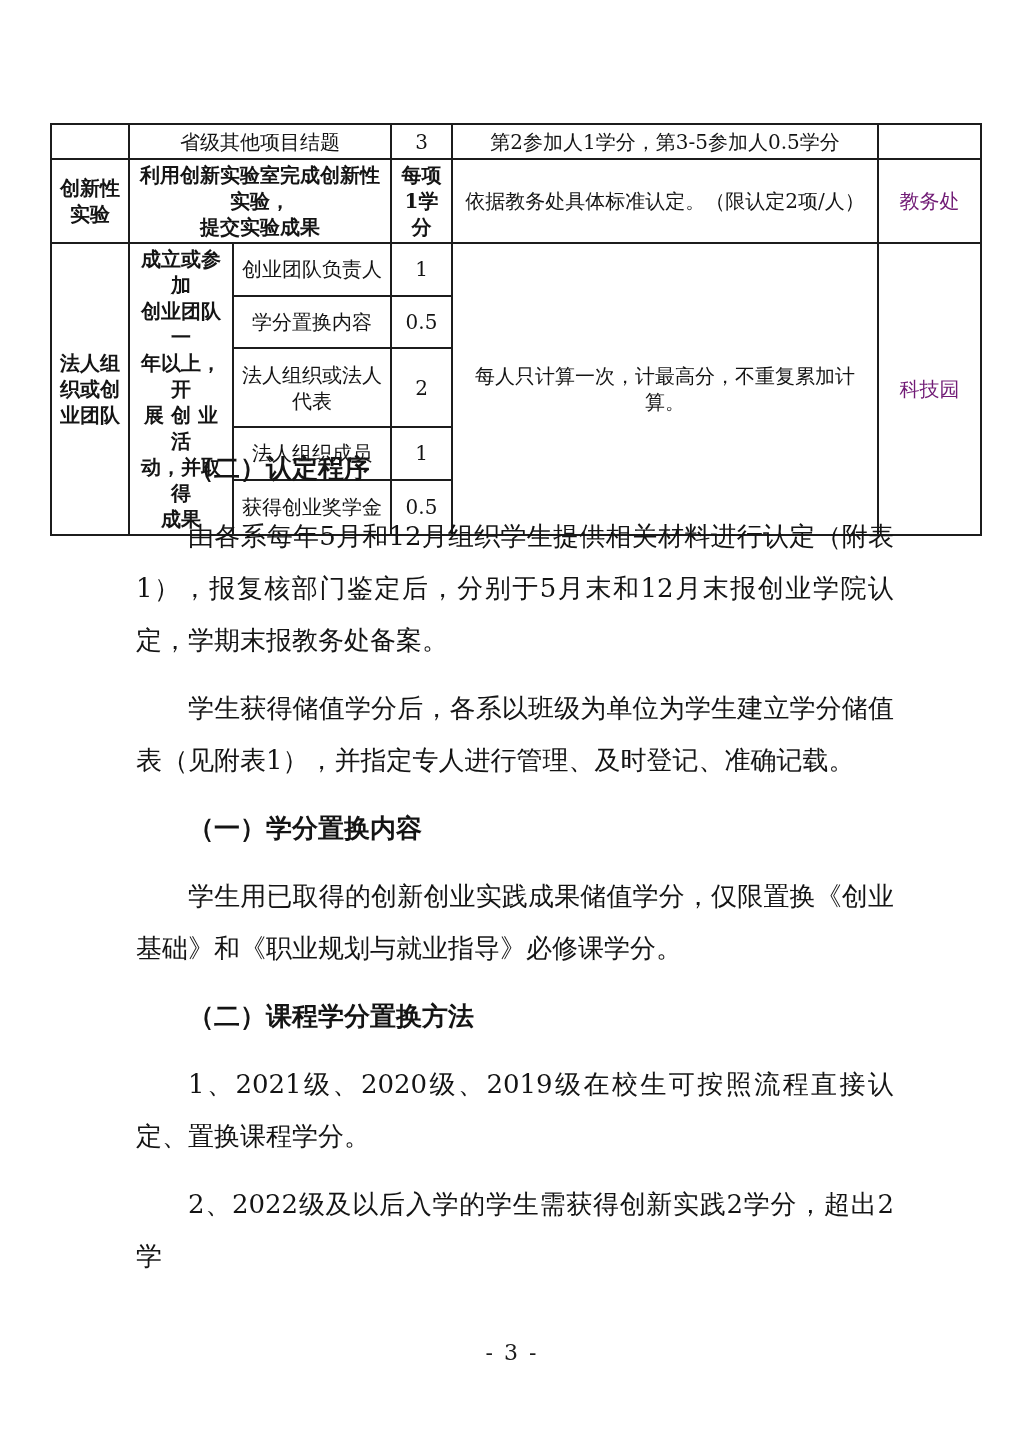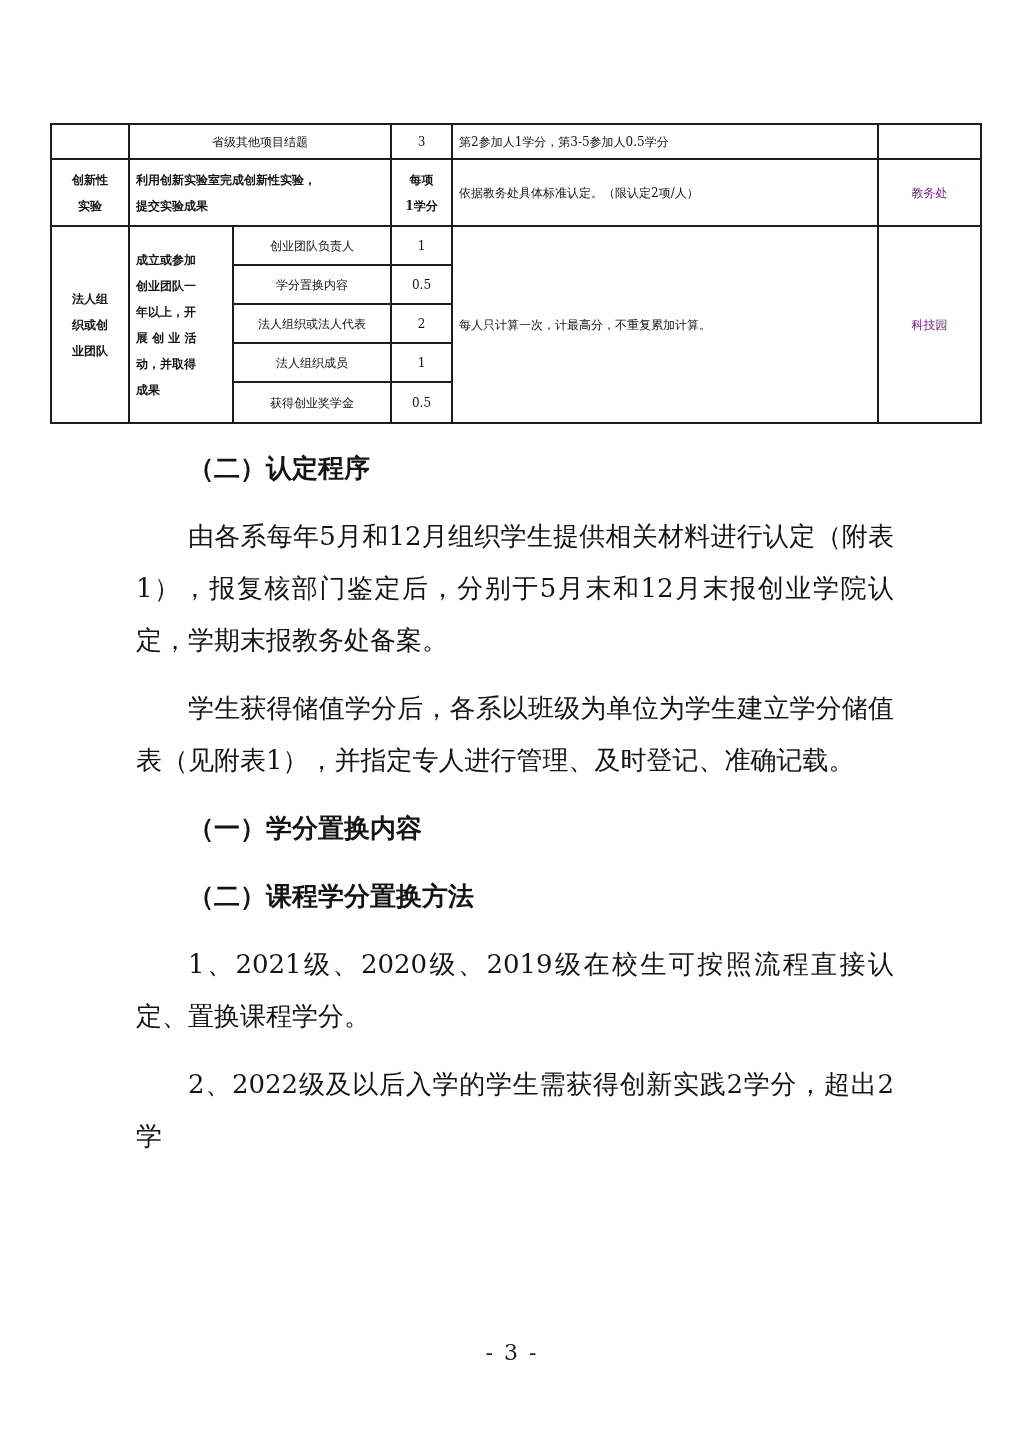--- a/index.html
+++ b/index.html
@@ -15,31 +15,31 @@
 
   
   table.doc-table {
     position: absolute; left: 50px; top: 123px;
     width: 930px;
     border-collapse: collapse;
     table-layout: fixed;
   }
   table.doc-table td {
     border: 2px solid #1c1c1c;
-    font-size: 12px;
+    font-size: 20px;
     line-height: 26px;
     padding: 2px 6px;
     vertical-align: middle;
     overflow: hidden;
   }
   tr.r1 { height: 35px; }
   tr.r2 { height: 67px; }
   tr.gr { height: 39px; }
   .c-center { text-align: center; }
-  .c-left   { text-align: left; }
+  .c-left   { text-align: center; }
   .pre      { white-space: pre-line; font-weight: bold; }
   .lh38     { line-height: 38px; margin-top: 36px; }
   .red      { color: #701a75; }
   td.narrow { padding: 2px 8px; }
 
   
   .content {
     position: absolute; left: 120px; top: 426px; width: 790px;
     font-size: 26px;
     line-height: 52px;
@@ -128,20 +128,21 @@
         <td class="c-center">0.5</td>
       </tr>
     </tbody>
   </table>
 
   <div class="content">
     <div class="h2">（二）认定程序</div>
     <p>由各系每年5月和12月组织学生提供相关材料进行认定（附表1），报复核部门鉴定后，分别于5月末和12月末报创业学院认定，学期末报教务处备案。</p>
     <p>学生获得储值学分后，各系以班级为单位为学生建立学分储值表（见附表1），并指定专人进行管理、及时登记、准确记载。</p>
     <div class="h2">（一）学分置换内容</div>
+    <p>学生用已取得的创新创业实践成果储值学分，仅限置换《创业基础》和《职业规划与就业指导》必修课学分。</p>
     <div class="h2">（二）课程学分置换方法</div>
     <p>1、2021级、2020级、2019级在校生可按照流程直接认定、置换课程学分。</p>
     <p>2、2022级及以后入学的学生需获得创新实践2学分，超出2学</p>
   </div>
 
   <div class="page-number">- 3 -</div>
 
 </div>
 
 </body></html>

